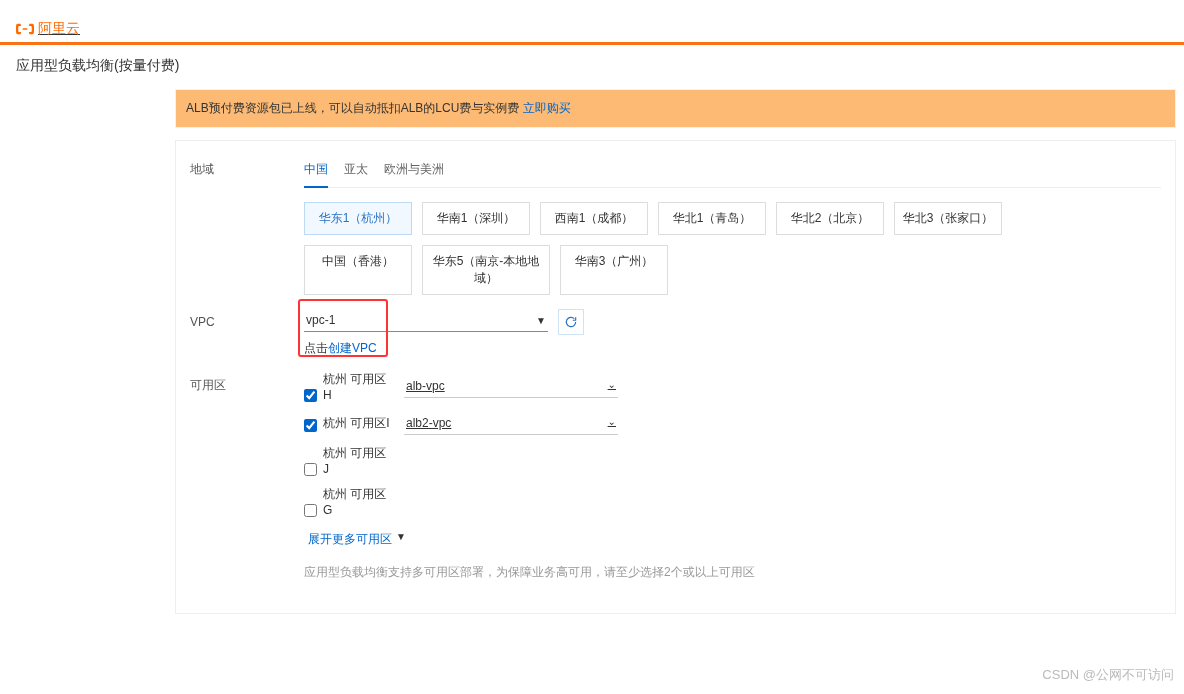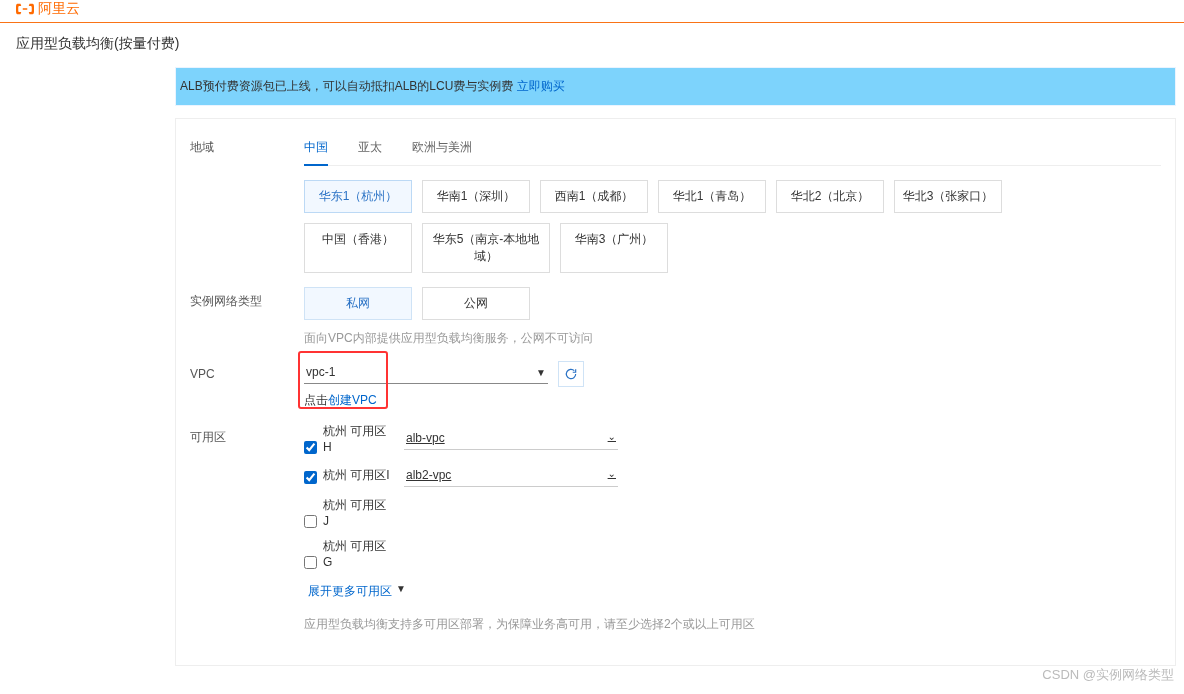--- a/index.html
+++ b/index.html
@@ -4,40 +4,41 @@
 <style>
   * { box-sizing: border-box; margin: 0; padding: 0; }
   body {
     font-family: "Microsoft YaHei", "PingFang SC", sans-serif;
     font-size: 12px;
     color: #333;
     background: #fff;
     width: 1184px;
   }
   .header {
-    padding: 0 16px 4px;
-    border-bottom: 1px solid #f97316;
+    padding: 20px 16px 4px;
+    border-bottom: 3px solid #f97316;
+    text-decoration: underline;
   }
   .logo { display: flex; align-items: center; gap: 4px; color: #ff6a00; font-size: 14px; font-weight: 500; }
   .logo-icon { width: 18px; height: 14px; }
   .page-title { padding: 12px 16px 14px; font-size: 14px; color: #333; }
   .content { padding-left: 175px; padding-right: 8px; }
   .notice {
-    background: #7dd3fc;
+    background: #fdba74;
     border: 1px solid #eaf4ff;
-    padding: 10px 4px;
+    padding: 10px 10px;
     margin-bottom: 12px;
     font-size: 12px;
   }
   .notice a { color: #06c; text-decoration: none; }
   .panel { border: 1px solid #eee; padding: 14px 0 18px; margin-bottom: 14px; }
   .row { display: flex; align-items: flex-start; padding: 0 14px; margin-bottom: 14px; }
   .row-label { width: 114px; flex-shrink: 0; color: #555; font-size: 12px; padding-top: 6px; }
   .row-body { flex: 1; }
-  .tabs { display: flex; gap: 30px; border-bottom: 1px solid #eee; margin-bottom: 14px; }
+  .tabs { display: flex; gap: 16px; border-bottom: 1px solid #eee; margin-bottom: 14px; }
   .tab { padding: 6px 0 8px; cursor: pointer; color: #666; }
   .tab.active { color: #06c; border-bottom: 2px solid #06c; margin-bottom: -1px; }
   .btn-group { display: flex; flex-wrap: wrap; gap: 10px; }
   .opt-btn {
     border: 1px solid #ddd;
     background: #fff;
     padding: 7px 0;
     width: 108px;
     text-align: center;
     cursor: pointer;
@@ -138,30 +139,20 @@
           <div class="opt-btn">华北3（张家口）</div>
         </div>
         <div class="btn-group">
           <div class="opt-btn">中国（香港）</div>
           <div class="opt-btn wide">华东5（南京-本地地域）</div>
           <div class="opt-btn">华南3（广州）</div>
         </div>
       </div>
     </div>
 
-    <div class="row">
-      <div class="row-label">实例网络类型</div>
-      <div class="row-body">
-        <div class="btn-group">
-          <div class="opt-btn selected2">私网</div>
-          <div class="opt-btn">公网</div>
-        </div>
-        <div class="hint">面向VPC内部提供应用型负载均衡服务，公网不可访问</div>
-      </div>
-    </div>
 
     <div class="row">
       <div class="row-label">VPC</div>
       <div class="row-body">
         <div style="display:flex;align-items:flex-start;">
           <div class="vpc-wrap">
             <div class="vpc-highlight"></div>
             <div class="select-line">
               <span>vpc-1</span>
               <span class="caret">▼</span>
@@ -219,13 +210,13 @@
           <span class="caret">▼</span>
         </div>
         <div class="hint">应用型负载均衡支持多可用区部署，为保障业务高可用，请至少选择2个或以上可用区</div>
       </div>
     </div>
 
   </div>
 
 </div>
 
-<div class="watermark">CSDN @实例网络类型</div>
+<div class="watermark">CSDN @公网不可访问</div>
 
 </body></html>

